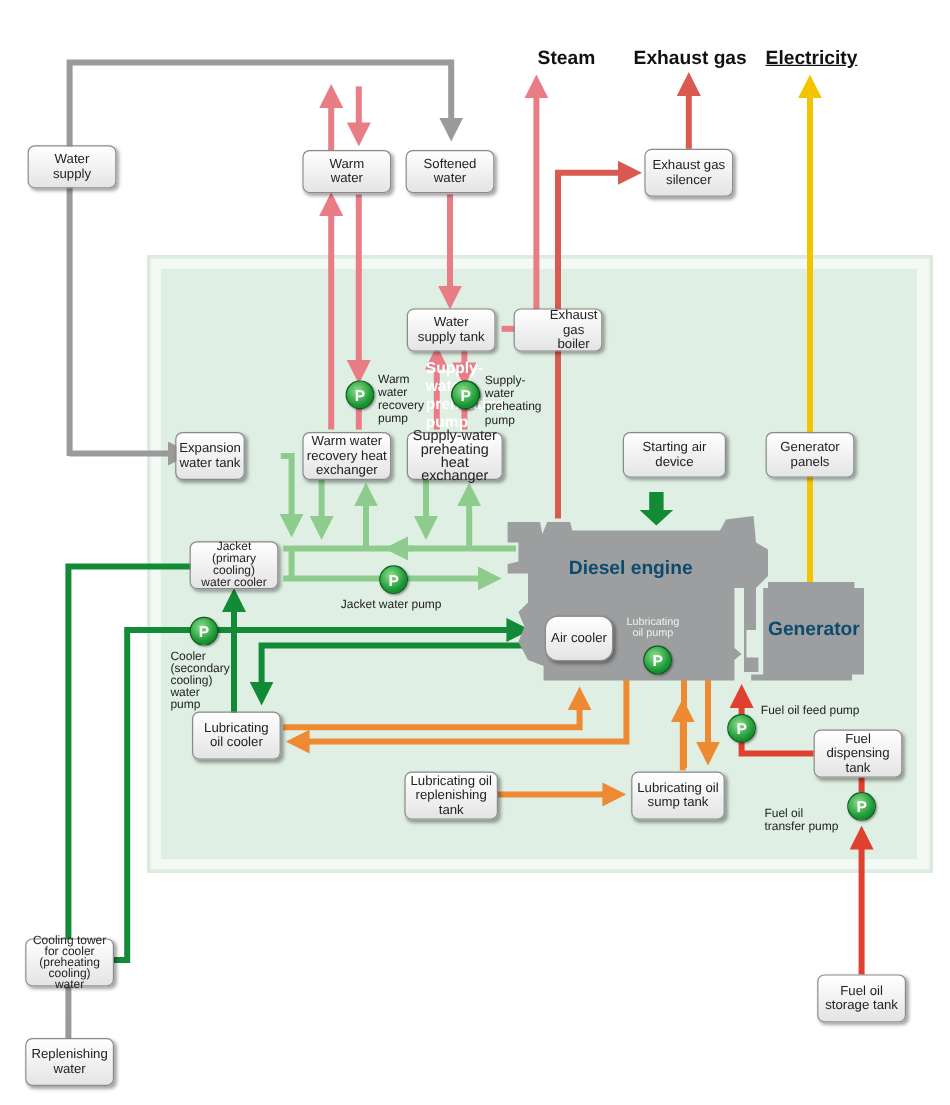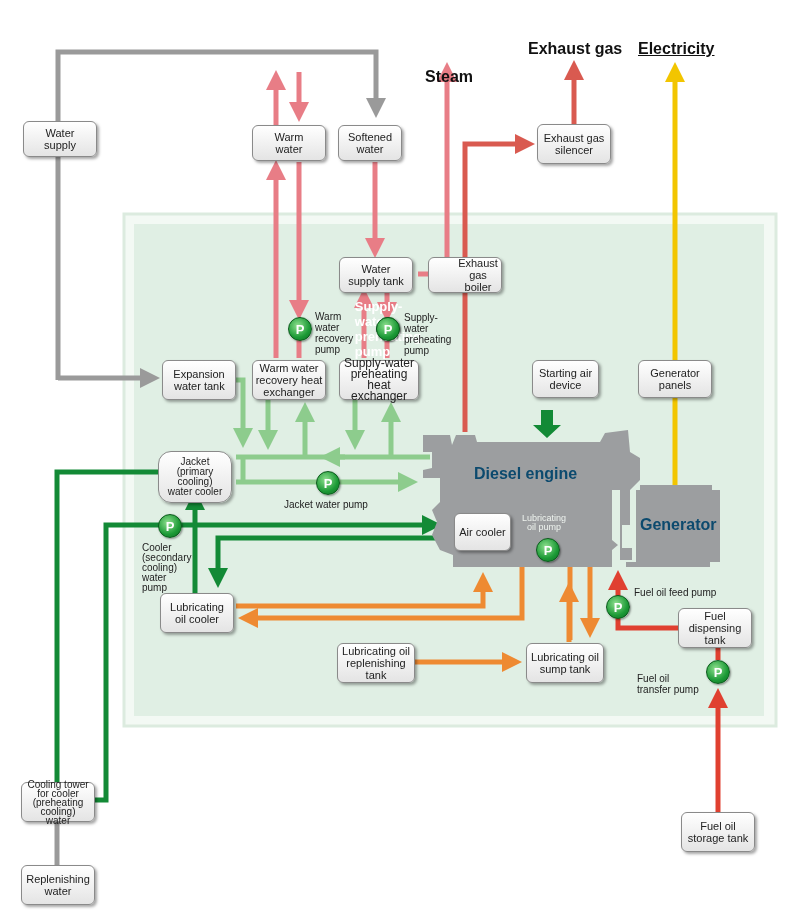--- a/index.html
+++ b/index.html
@@ -95,52 +95,52 @@
     <path d="M678,628 L618,628 L618,616" stroke="#e04030" stroke-width="5"></path>
     <path d="M618,596 L618,580" stroke="#e04030" stroke-width="5" marker-end="url(#aF)"></path>
   </g>
 
   <path fill="#9c9ea0" d="M423,435 L450,435 L452,445 L456,435 L475,435 L477,442 L600,442 L605,433 L628,430 L630,452 L640,458 L640,480 L630,490 L612,490 L612,540 L618,545 L618,545 L612,550 L612,567 L453,567 L453,555 L440,550 L432,535 L437,522 L432,510 L440,502 L440,478 L423,478 L423,470 L432,468 L432,452 L423,452z"></path>
   <path fill="#9c9ea0" d="M620,490 L630,490 L630,525 L622,525 L622,548 L632,548 L632,560 L620,560z M636,490 L640,490 L640,485 L712,485 L712,490 L720,490 L720,562 L710,562 L710,567 L626,567 L626,562 L636,562z"></path>
 
   <path d="M541,410 L553,410 L553,425 L561,425 L547,438 L533,425 L541,425z" fill="#138a36"></path>
 </svg>
 
-<div class="top" style="left:425px;top:40px;margin-top:28px;">Steam</div>
+<div class="top" style="left:448px;top:40px;">Steam</div>
 <div class="top" style="left:528px;top:40px;">Exhaust gas</div>
 <div class="top" style="left:638px;top:40px;text-decoration:underline;">Electricity</div>
 
 <div class="box" style="left:23px;top:121px;width:74px;height:36px;">Water
 supply</div>
 <div class="box" style="left:252px;top:125px;width:74px;height:36px;">Warm
 water</div>
-<div class="box" style="left:338px;top:125px;width:64px;height:36px;">Softened
+<div class="box" style="left:338px;top:125px;width:74px;height:36px;">Softened
 water</div>
 <div class="box" style="left:537px;top:124px;width:74px;height:40px;">Exhaust gas
 silencer</div>
 <div class="box" style="left:339px;top:257px;width:74px;height:36px;">Water
 supply tank</div>
 <div class="box" style="left:428px;top:257px;width:74px;height:36px;padding-left:26px;">Exhaust
 gas boiler</div>
-<div class="box" style="left:162px;top:360px;width:74px;height:40px;text-align:right;">Expansion
+<div class="box" style="left:146px;top:360px;width:58px;height:40px;">Expansion
 water tank</div>
 <div class="box" style="left:252px;top:360px;width:74px;height:40px;">Warm water
 recovery heat
 exchanger</div>
 <div class="box" style="left:339px;top:360px;width:80px;height:40px;font-size:12px;line-height:11px;">Supply-water
 preheating
 heat exchanger</div>
-<div class="box" style="left:532px;top:360px;width:67px;height:38px;">Starting air
+<div class="box" style="left:519px;top:360px;width:86px;height:38px;">Starting air
 device</div>
 <div class="box" style="left:638px;top:360px;width:74px;height:38px;">Generator
 panels</div>
-<div class="box" style="left:158px;top:451px;width:74px;height:52px;font-size:10px;line-height:10px;border-radius:13px;">Jacket
+<div class="box" style="left:158px;top:451px;width:74px;height:40px;font-size:10px;line-height:10px;">Jacket
 (primary cooling)
 water cooler</div>
-<div class="box" style="left:454px;top:513px;width:57px;height:38px;">Air cooler</div>
+<div class="box" style="left:454px;top:513px;width:57px;height:38px;border-radius:11px;">Air cooler</div>
 <div class="box" style="left:160px;top:593px;width:74px;height:40px;">Lubricating
 oil cooler</div>
 <div class="box" style="left:337px;top:643px;width:78px;height:40px;">Lubricating oil
 replenishing
 tank</div>
 <div class="box" style="left:526px;top:643px;width:78px;height:40px;">Lubricating oil
 sump tank</div>
 <div class="box" style="left:678px;top:608px;width:74px;height:40px;">Fuel
 dispensing
 tank</div>

